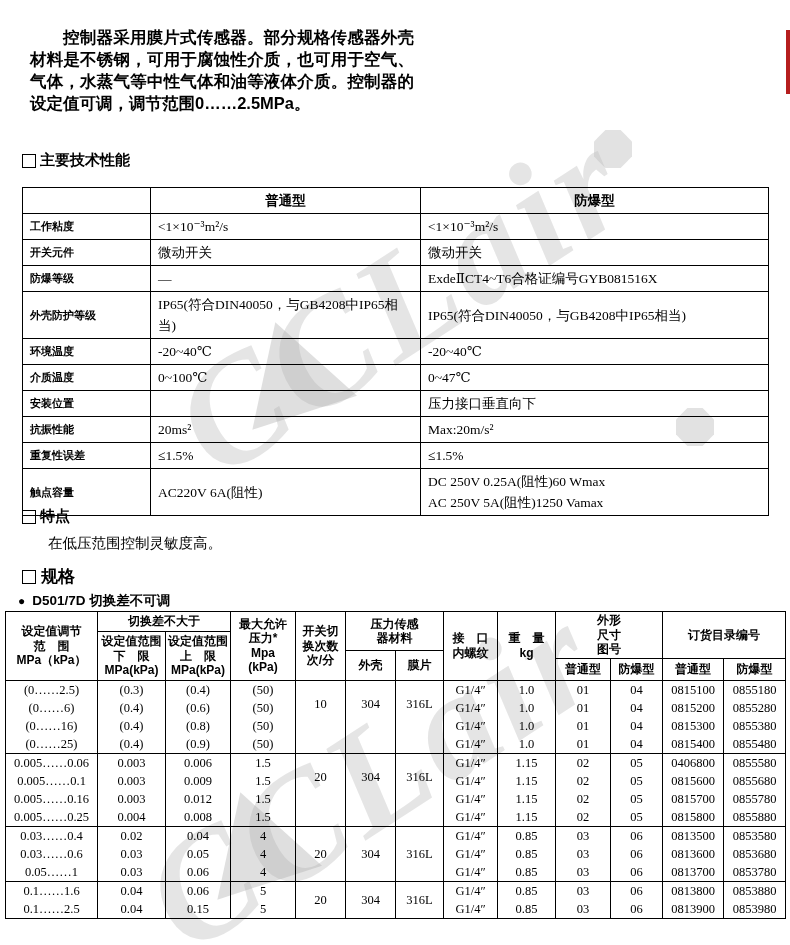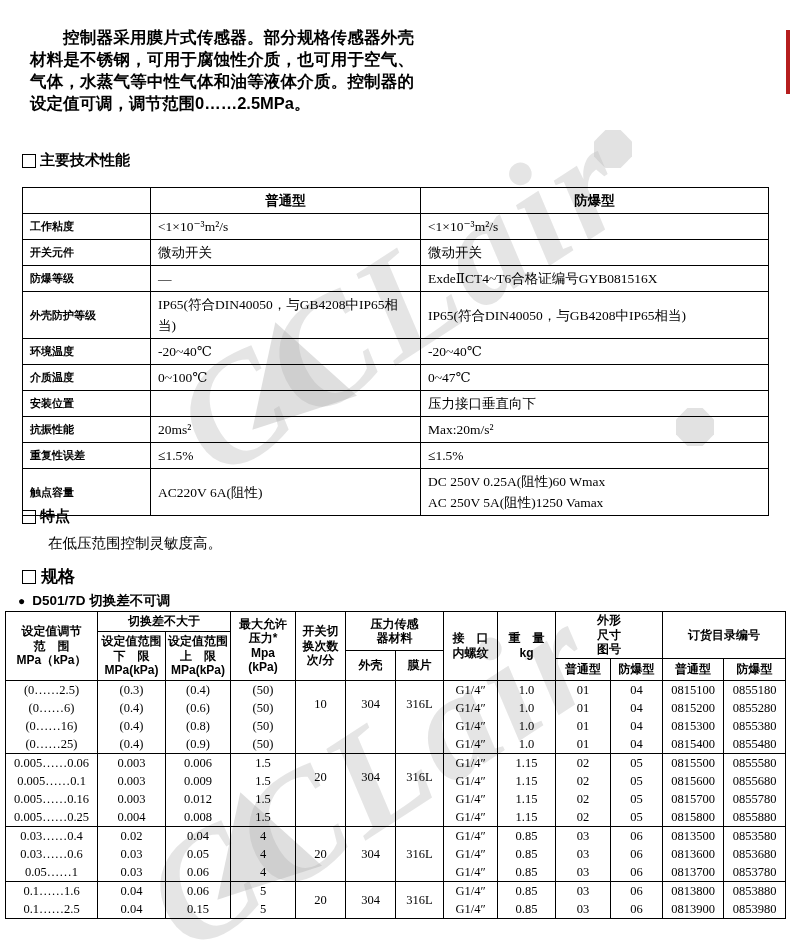--- a/index.html
+++ b/index.html
@@ -311,21 +311,21 @@
           <td>0.003</td>
           <td>0.006</td>
           <td>1.5</td>
           <td class="merged" rowspan="4">20</td>
           <td class="merged" rowspan="4">304</td>
           <td class="merged" rowspan="4">316L</td>
           <td>G1/4″</td>
           <td>1.15</td>
           <td>02</td>
           <td>05</td>
-          <td>0815500</td>
+          <td>0406800</td>
           <td>0855580</td>
         </tr>
         <tr>
           <td>0.005……0.1</td>
           <td>0.003</td>
           <td>0.009</td>
           <td>1.5</td>
           <td>G1/4″</td>
           <td>1.15</td>
           <td>02</td>

